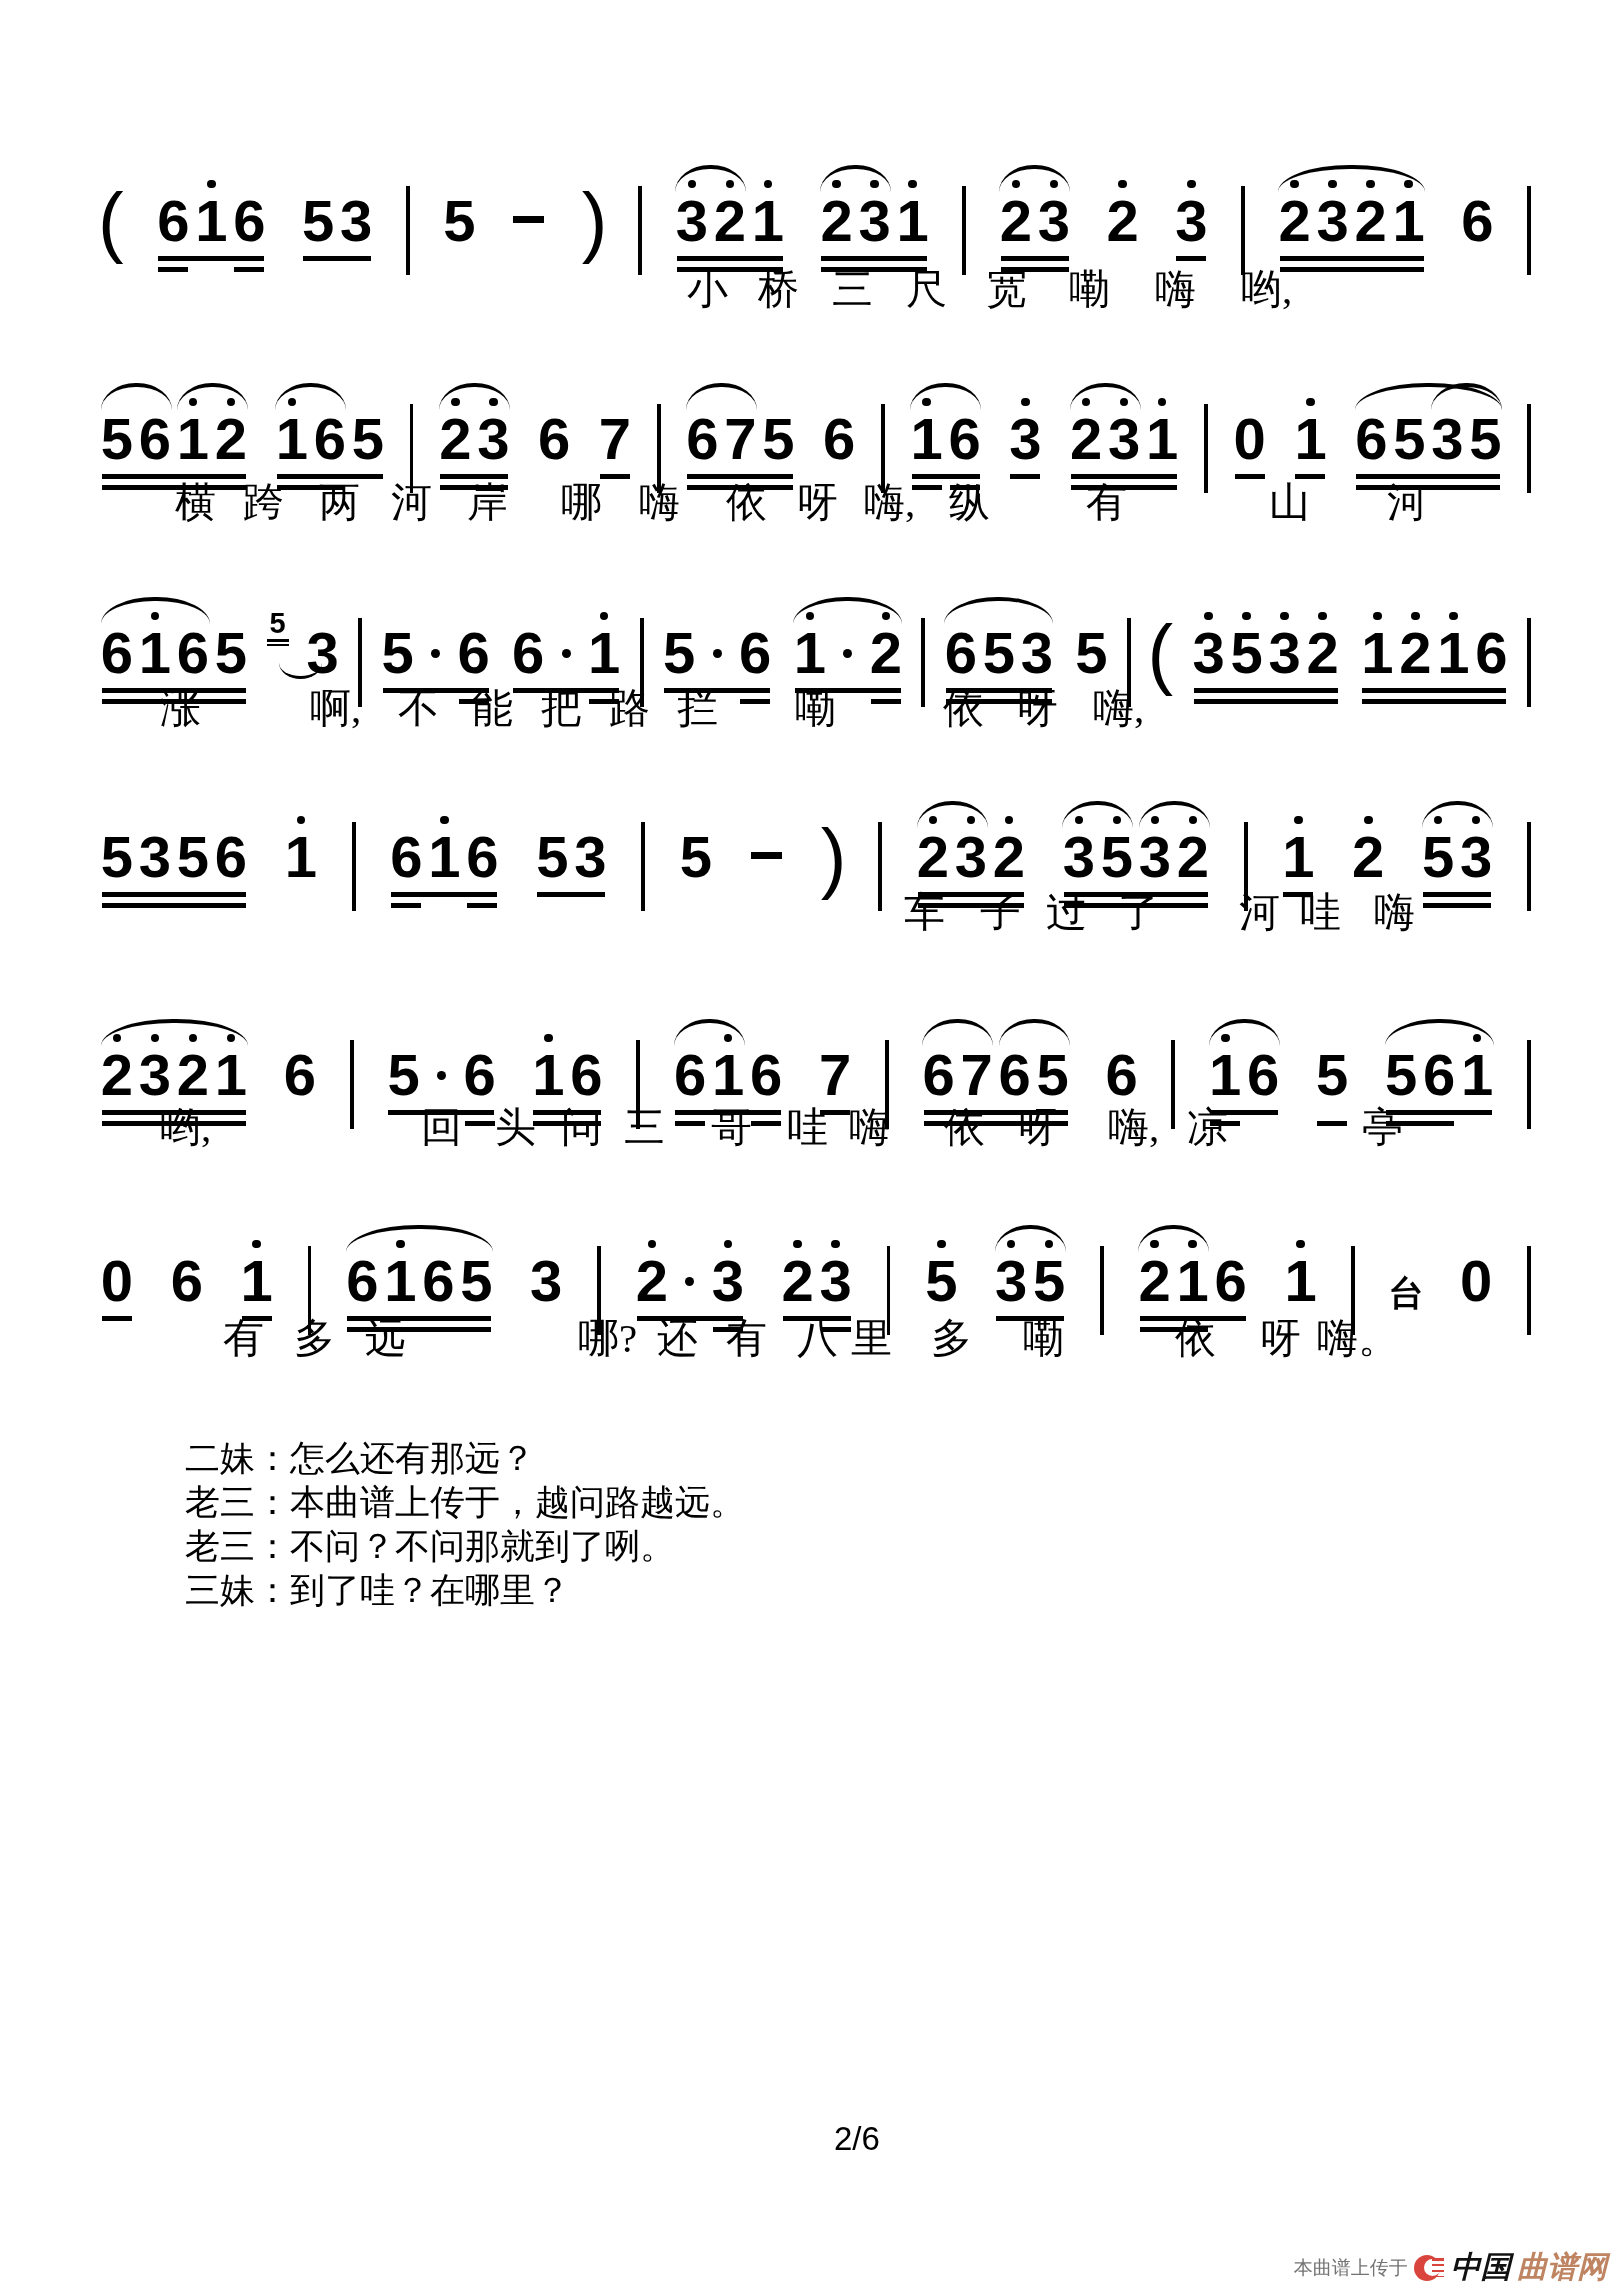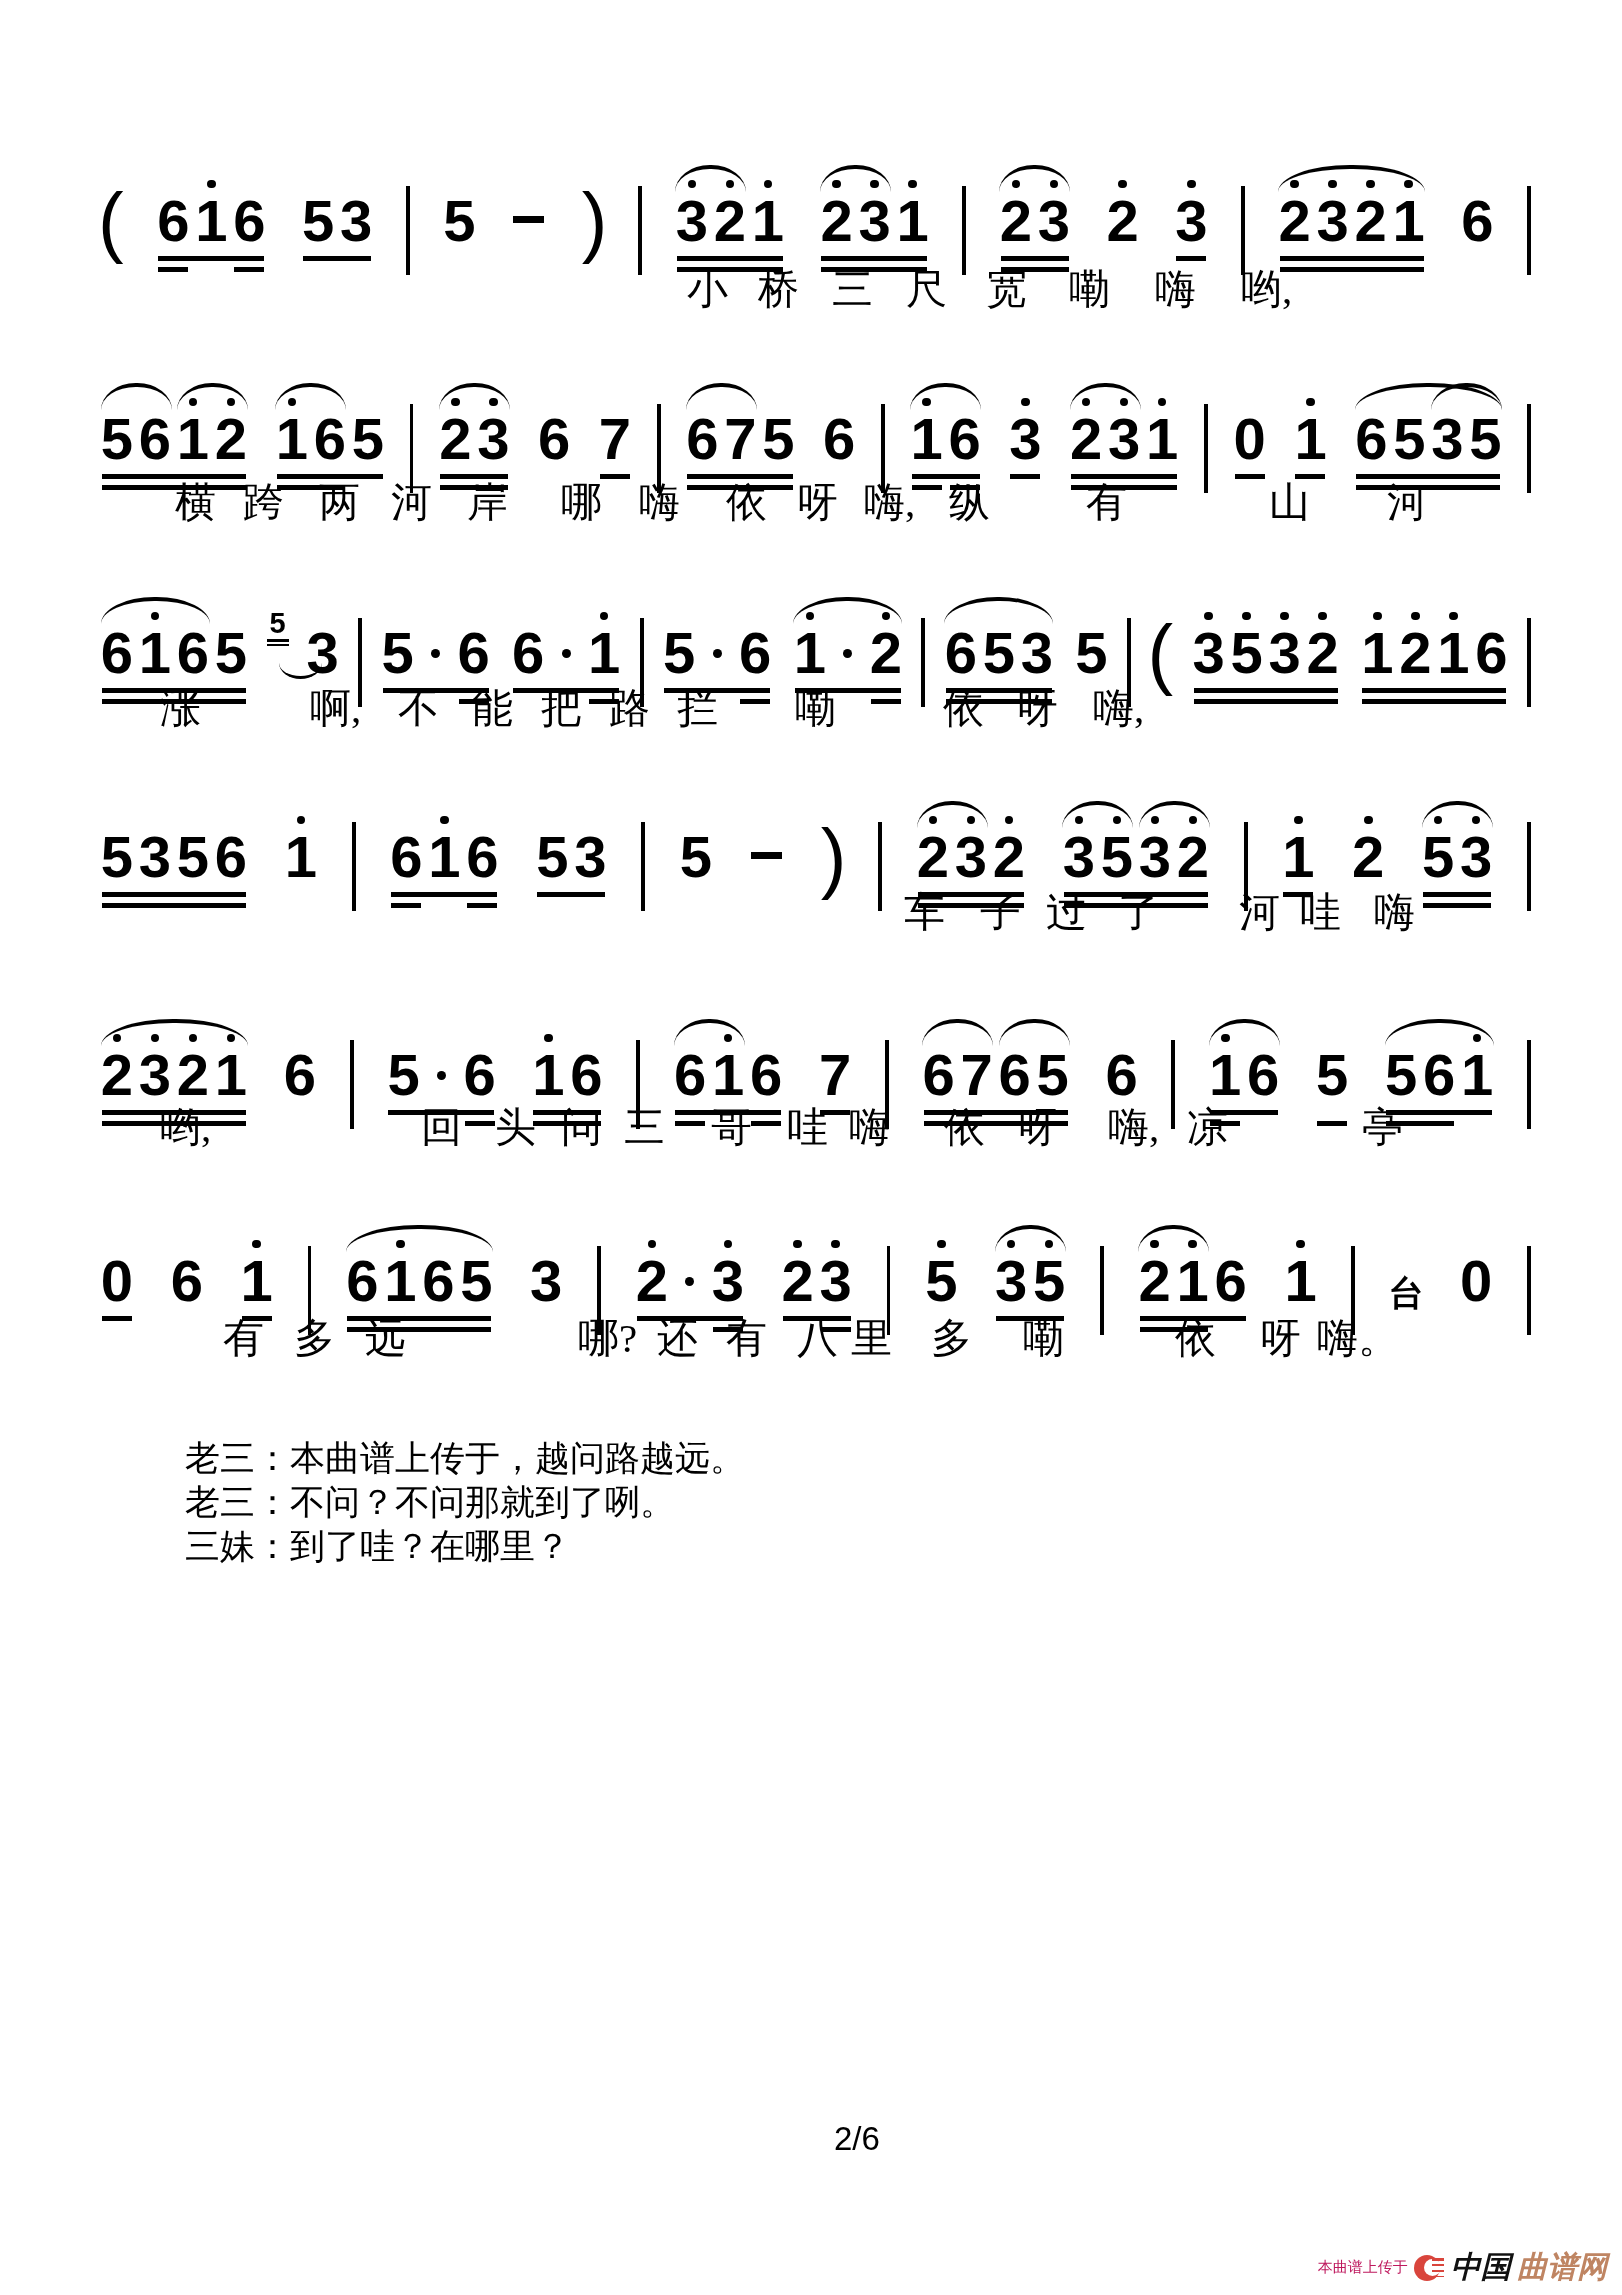--- a/index.html
+++ b/index.html
@@ -28,21 +28,21 @@
   .grace-arc{position:absolute;left:-25px;top:56px;width:43px;height:13px;
              border-bottom:3.3px solid #000;border-radius:0 0 55% 55% / 0 0 110% 110%;}
   
   .lyr{position:absolute;font-family:"Liberation Serif",serif;font-size:41px;line-height:42px;white-space:nowrap;}
   
   .dialogue{position:absolute;left:185px;top:1437px;font-family:"Liberation Serif",serif;
             font-size:35px;line-height:44px;}
   
   .footer{position:absolute;left:834px;top:2120px;font-family:"Liberation Sans",sans-serif;font-size:33px;}
   .watermark{position:absolute;top:2247px;right:15.7px;display:flex;align-items:center;gap:6.5px;}
-  .wm-prefix{font-size:15px;color:#be185d;}
+  .wm-prefix{font-size:19px;color:#737373;}
   .wm-logo{position:relative;width:30px;height:30px;display:inline-block;}
   .wm-disc{position:absolute;left:0;top:2px;width:26px;height:26px;border-radius:50%;}
   .wm-disc::after{content:"";position:absolute;left:9.2px;top:4.6px;width:17px;height:17px;border-radius:50%;background:#fff;}
   .wm-bars{position:absolute;left:17.7px;top:5.9px;width:11.8px;height:19px;}
   .wm-cn{font-family:"Liberation Serif",serif;font-weight:bold;font-style:italic;font-size:30px;color:#111;}
   .wm-tan{font-family:"Liberation Serif",serif;font-weight:bold;font-style:italic;font-size:30px;}
 </style>
 </head>
 <body>
 
@@ -1144,20 +1144,21 @@
       <div class="lyr" style="left: 726px; top: 1317px;">有</div>
       <div class="lyr" style="left: 797px; top: 1317px;">八</div>
       <div class="lyr" style="left: 851px; top: 1317px;">里</div>
       <div class="lyr" style="left: 931px; top: 1317px;">多</div>
       <div class="lyr" style="left: 1023px; top: 1317px;">嘞</div>
       <div class="lyr" style="left: 1175px; top: 1317px;">依</div>
       <div class="lyr" style="left: 1260px; top: 1317px;">呀</div>
       <div class="lyr" style="left: 1317px; top: 1317px;">嗨。</div>
     </div>
   <div id="dialogue" class="dialogue">
+      <div class="dline">二妹：怎么还有那远？</div>
       <div class="dline">老三：本曲谱上传于，越问路越远。</div>
       <div class="dline">老三：不问？不问那就到了咧。</div>
       <div class="dline">三妹：到了哇？在哪里？</div>
     </div>
   <div class="footer">2/6</div>
   <div class="watermark">
     <span class="wm-prefix">本曲谱上传于</span>
     <span class="wm-logo">
         <span class="wm-disc" style="background: rgb(217, 69, 60);"></span>
         <span class="wm-bars" style="background: repeating-linear-gradient(rgb(217, 69, 60) 0px, rgb(217, 69, 60) 2.6px, transparent 2.6px, transparent 5.9px);"></span>

